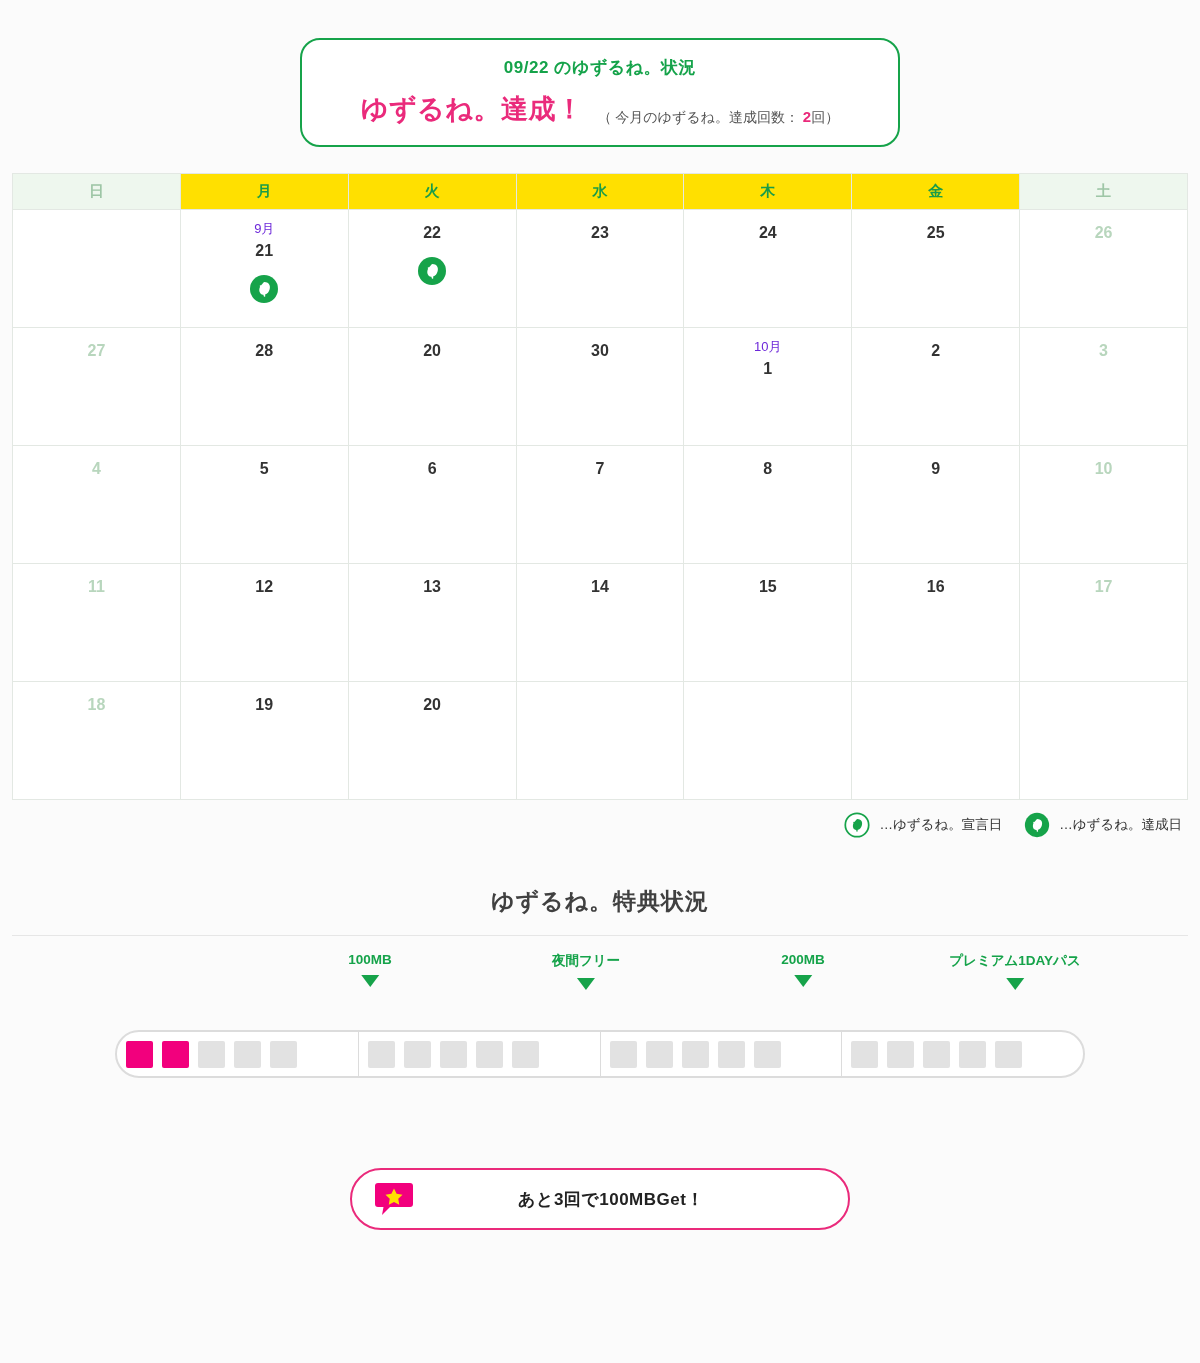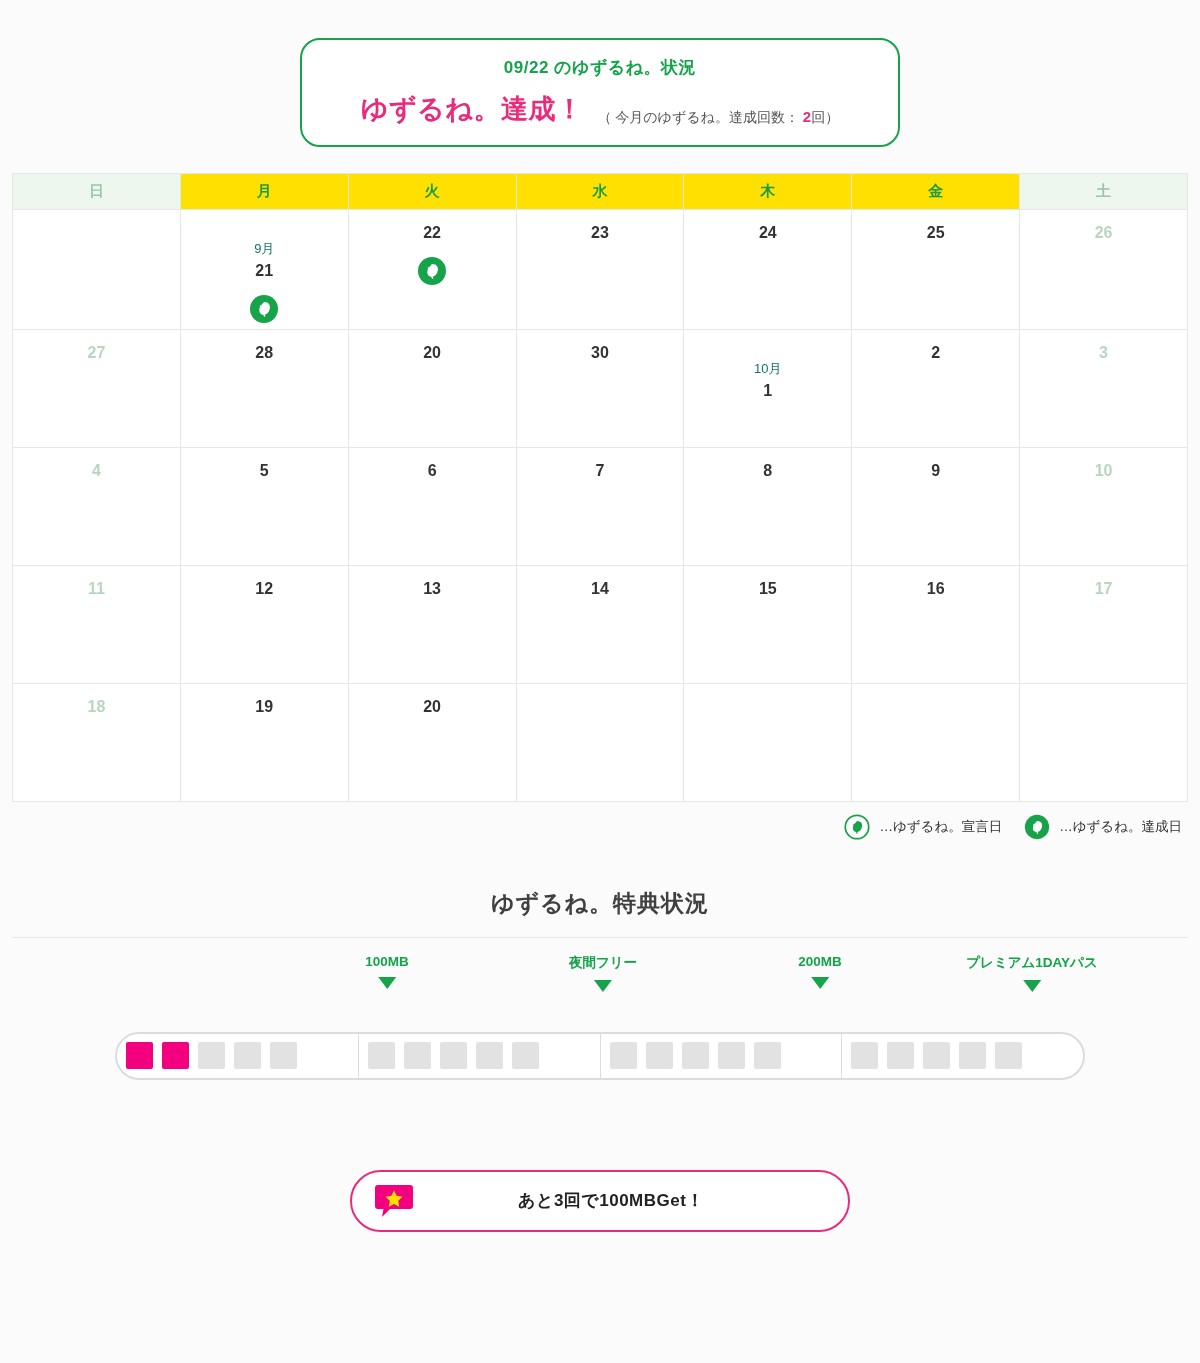--- a/index.html
+++ b/index.html
@@ -99,23 +99,22 @@
     border: 1px solid #e3e8e3;
     background: #ffffff;
     text-align: center;
     padding-top: 10px;
   }
   td.weekend { background: #eef7ee; }
   td.empty { background: #eef7ee; border-color: #e3e8e3; }
   td.empty-white { background: #ffffff; }
   .mon-label {
     font-size: 13px;
-    color: #0f766e;
+    color: #6d28d9;
     line-height: 1.4;
-    margin-top: 20px;
   }
   .daynum {
     font-size: 16px;
     font-weight: bold;
     color: #333;
     line-height: 1.6;
   }
   td.weekend .daynum { color: #b8d6bd; font-weight: bold; }
   .badge {
     margin: 10px auto 0;
@@ -147,21 +146,21 @@
     letter-spacing: 1px;
   }
   .divider {
     width: 1176px;
     height: 1px;
     background: #e6e6e6;
     margin: 18px auto 0;
   }
 
   
-  .prog-area { position: relative; width: 1048px; height: 190px; margin-top: 16px; padding-left: 17px; }
+  .prog-area { position: relative; width: 1048px; height: 190px; margin-top: 16px; }
   .markers { position: relative; height: 60px; }
   .marker {
     position: absolute;
     text-align: center;
     transform: translateX(-50%);
   }
   .marker .lbl {
     font-size: 13.5px;
     font-weight: bold;
     color: #15a34a;

